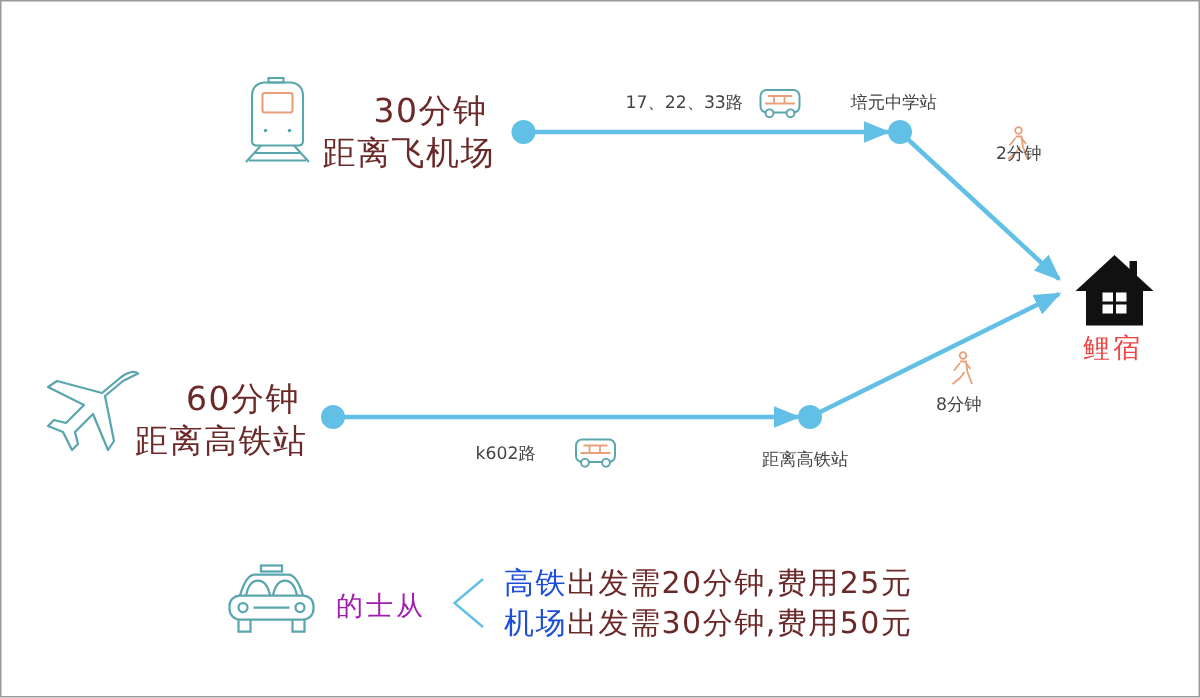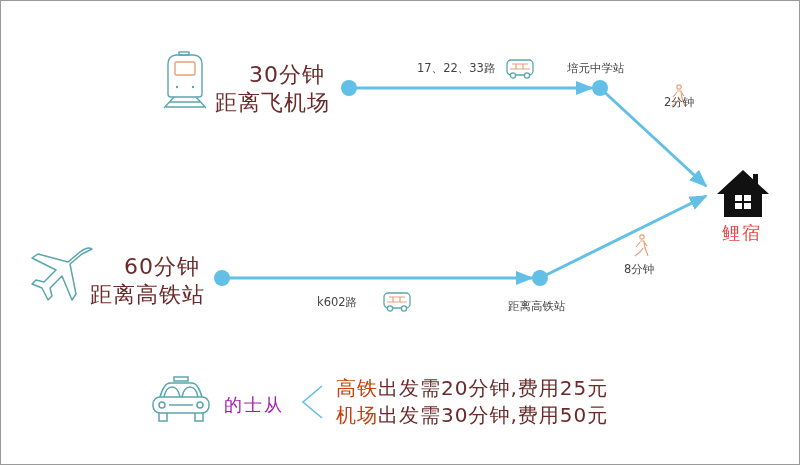--- a/index.html
+++ b/index.html
@@ -1,20 +1,20 @@
 <!DOCTYPE html>
 <html><head>
 <meta charset="utf-8">
 <style>
   html, body { margin: 0; padding: 0; background: #ffffff; }
   body { width: 800px; height: 465px; position: relative; overflow: hidden; font-family: "DejaVu Sans", "Liberation Sans", sans-serif; }
   .frame { position: absolute; left: 0; top: 0; width: 798px; height: 463px; border: 1px solid #9a9a9a; }
   .abs { position: absolute; white-space: nowrap; }
   .maroon { color: #6b2a2a; }
-  .blue { color: #c2410c; }
+  .blue { color: #1d4ed8; }
   .gray { color: #444444; text-align: center; }
   .big { font-size: 22px; line-height: 26px; letter-spacing: 1px; }
   .small { font-size: 11.5px; line-height: 14px; }
   .right { text-align: right; }
   svg.overlay { position: absolute; left: 0; top: 0; }
   .fare { font-size: 20px; line-height: 24px; letter-spacing: 1px; }
 </style>
 </head>
 <body>
 

